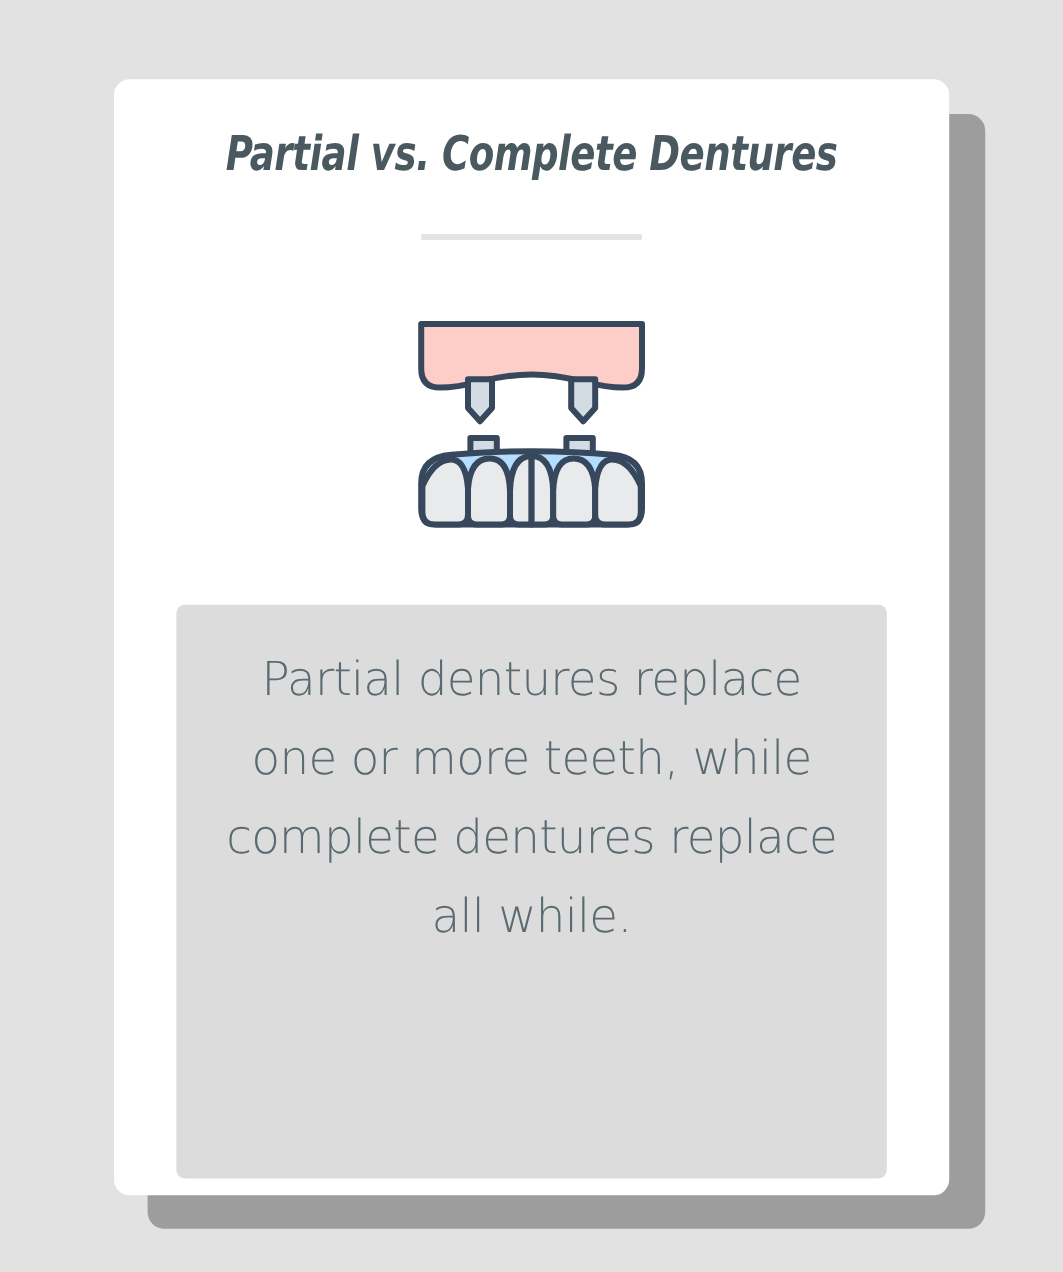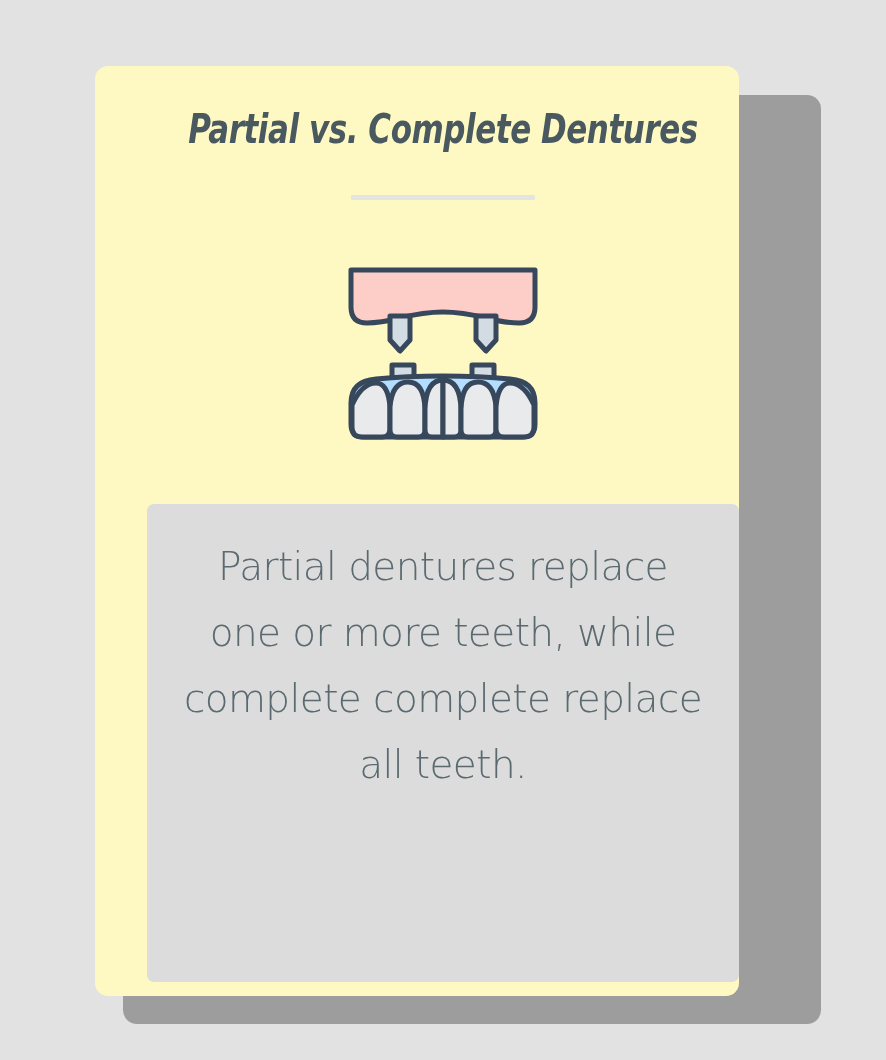--- a/index.html
+++ b/index.html
@@ -31,23 +31,23 @@
     width: 698px;
     height: 929px;
     background: #9d9d9d;
     border-radius: 14px;
   }
 
   #card {
     position: absolute;
     left: 95px;
     top: 66px;
-    width: 644px;
+    width: 696px;
     height: 930px;
-    background: #fef9c3;
+    background: #ffffff;
     border-radius: 13px;
     overflow: hidden;
   }
 
   
   #card-title {
     position: absolute;
     left: 0;
     top: 40px;
     width: 696px;
@@ -201,17 +201,17 @@
                    L150 168
                    Q150 176 158 176
                    L178 176
                    Q188 176 188 166
                    Z" fill="#e8eaeb"></path>
         </g>
       </svg>
     </div>
 
     <div id="body-panel">
-      <div id="body-text">Partial dentures replace one or more teeth, while complete complete replace all teeth.</div>
+      <div id="body-text">Partial dentures replace one or more teeth, while complete dentures replace all while.</div>
     </div>
 
   </div>
 </div>
 
 </body></html>

